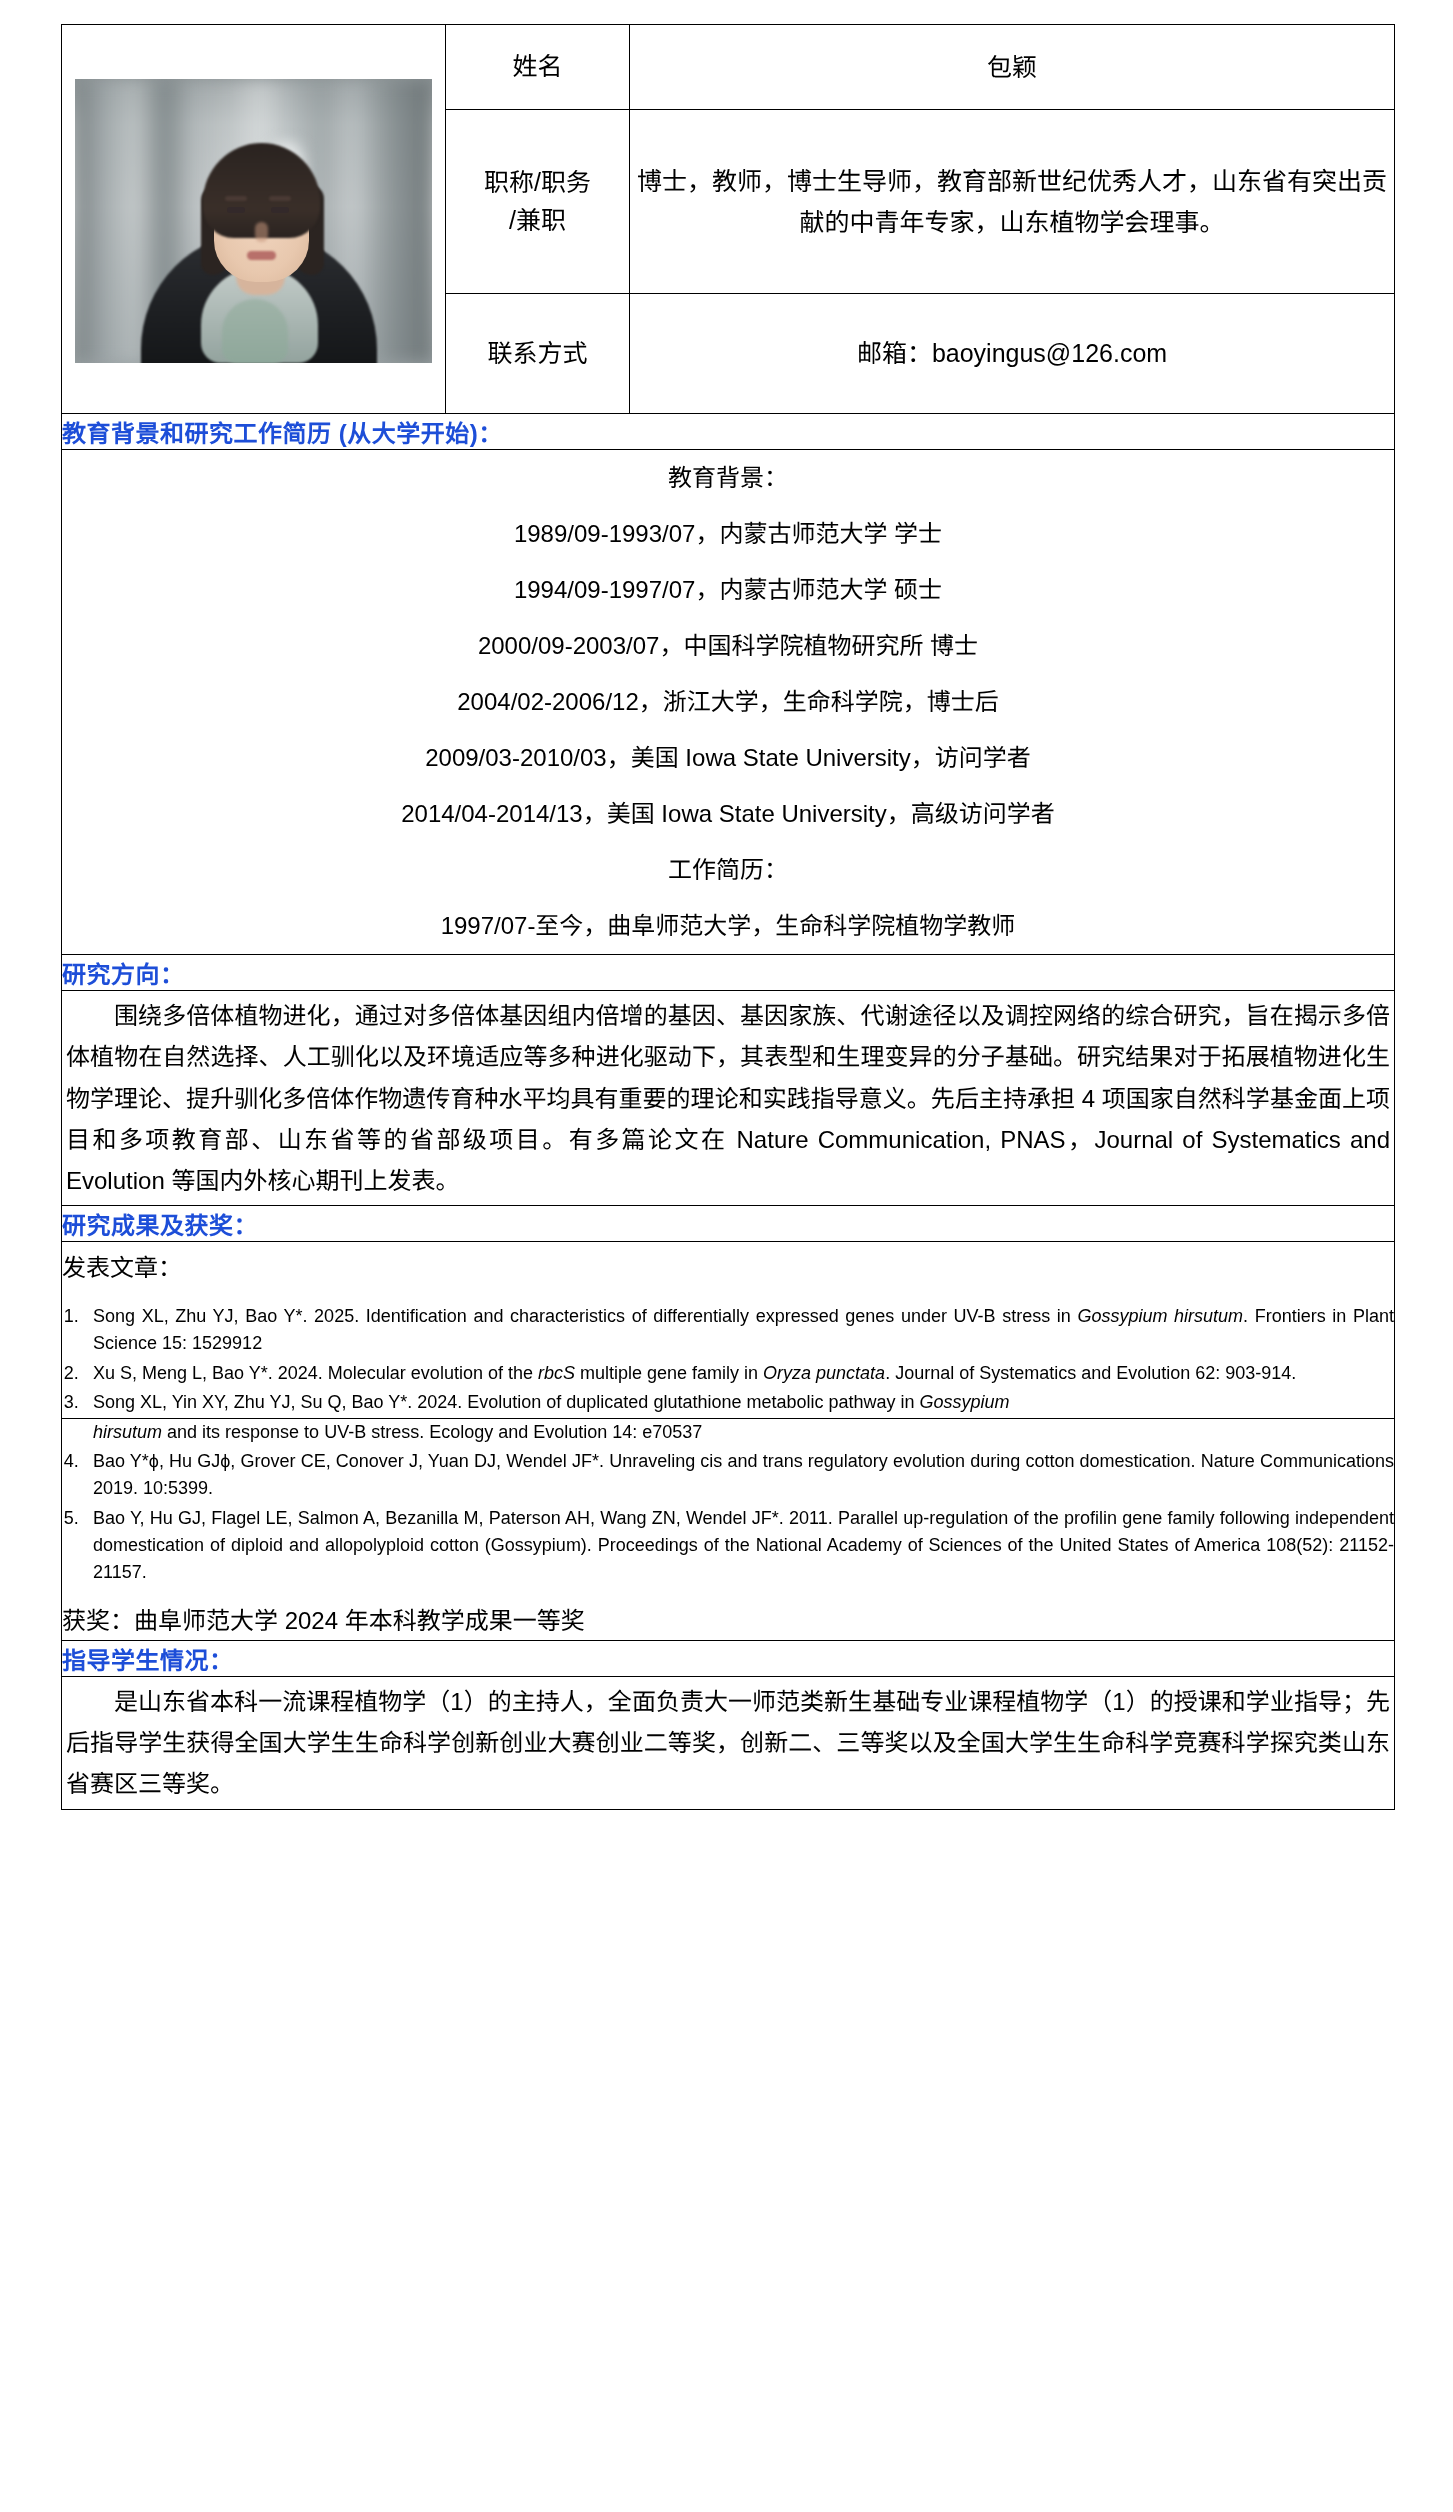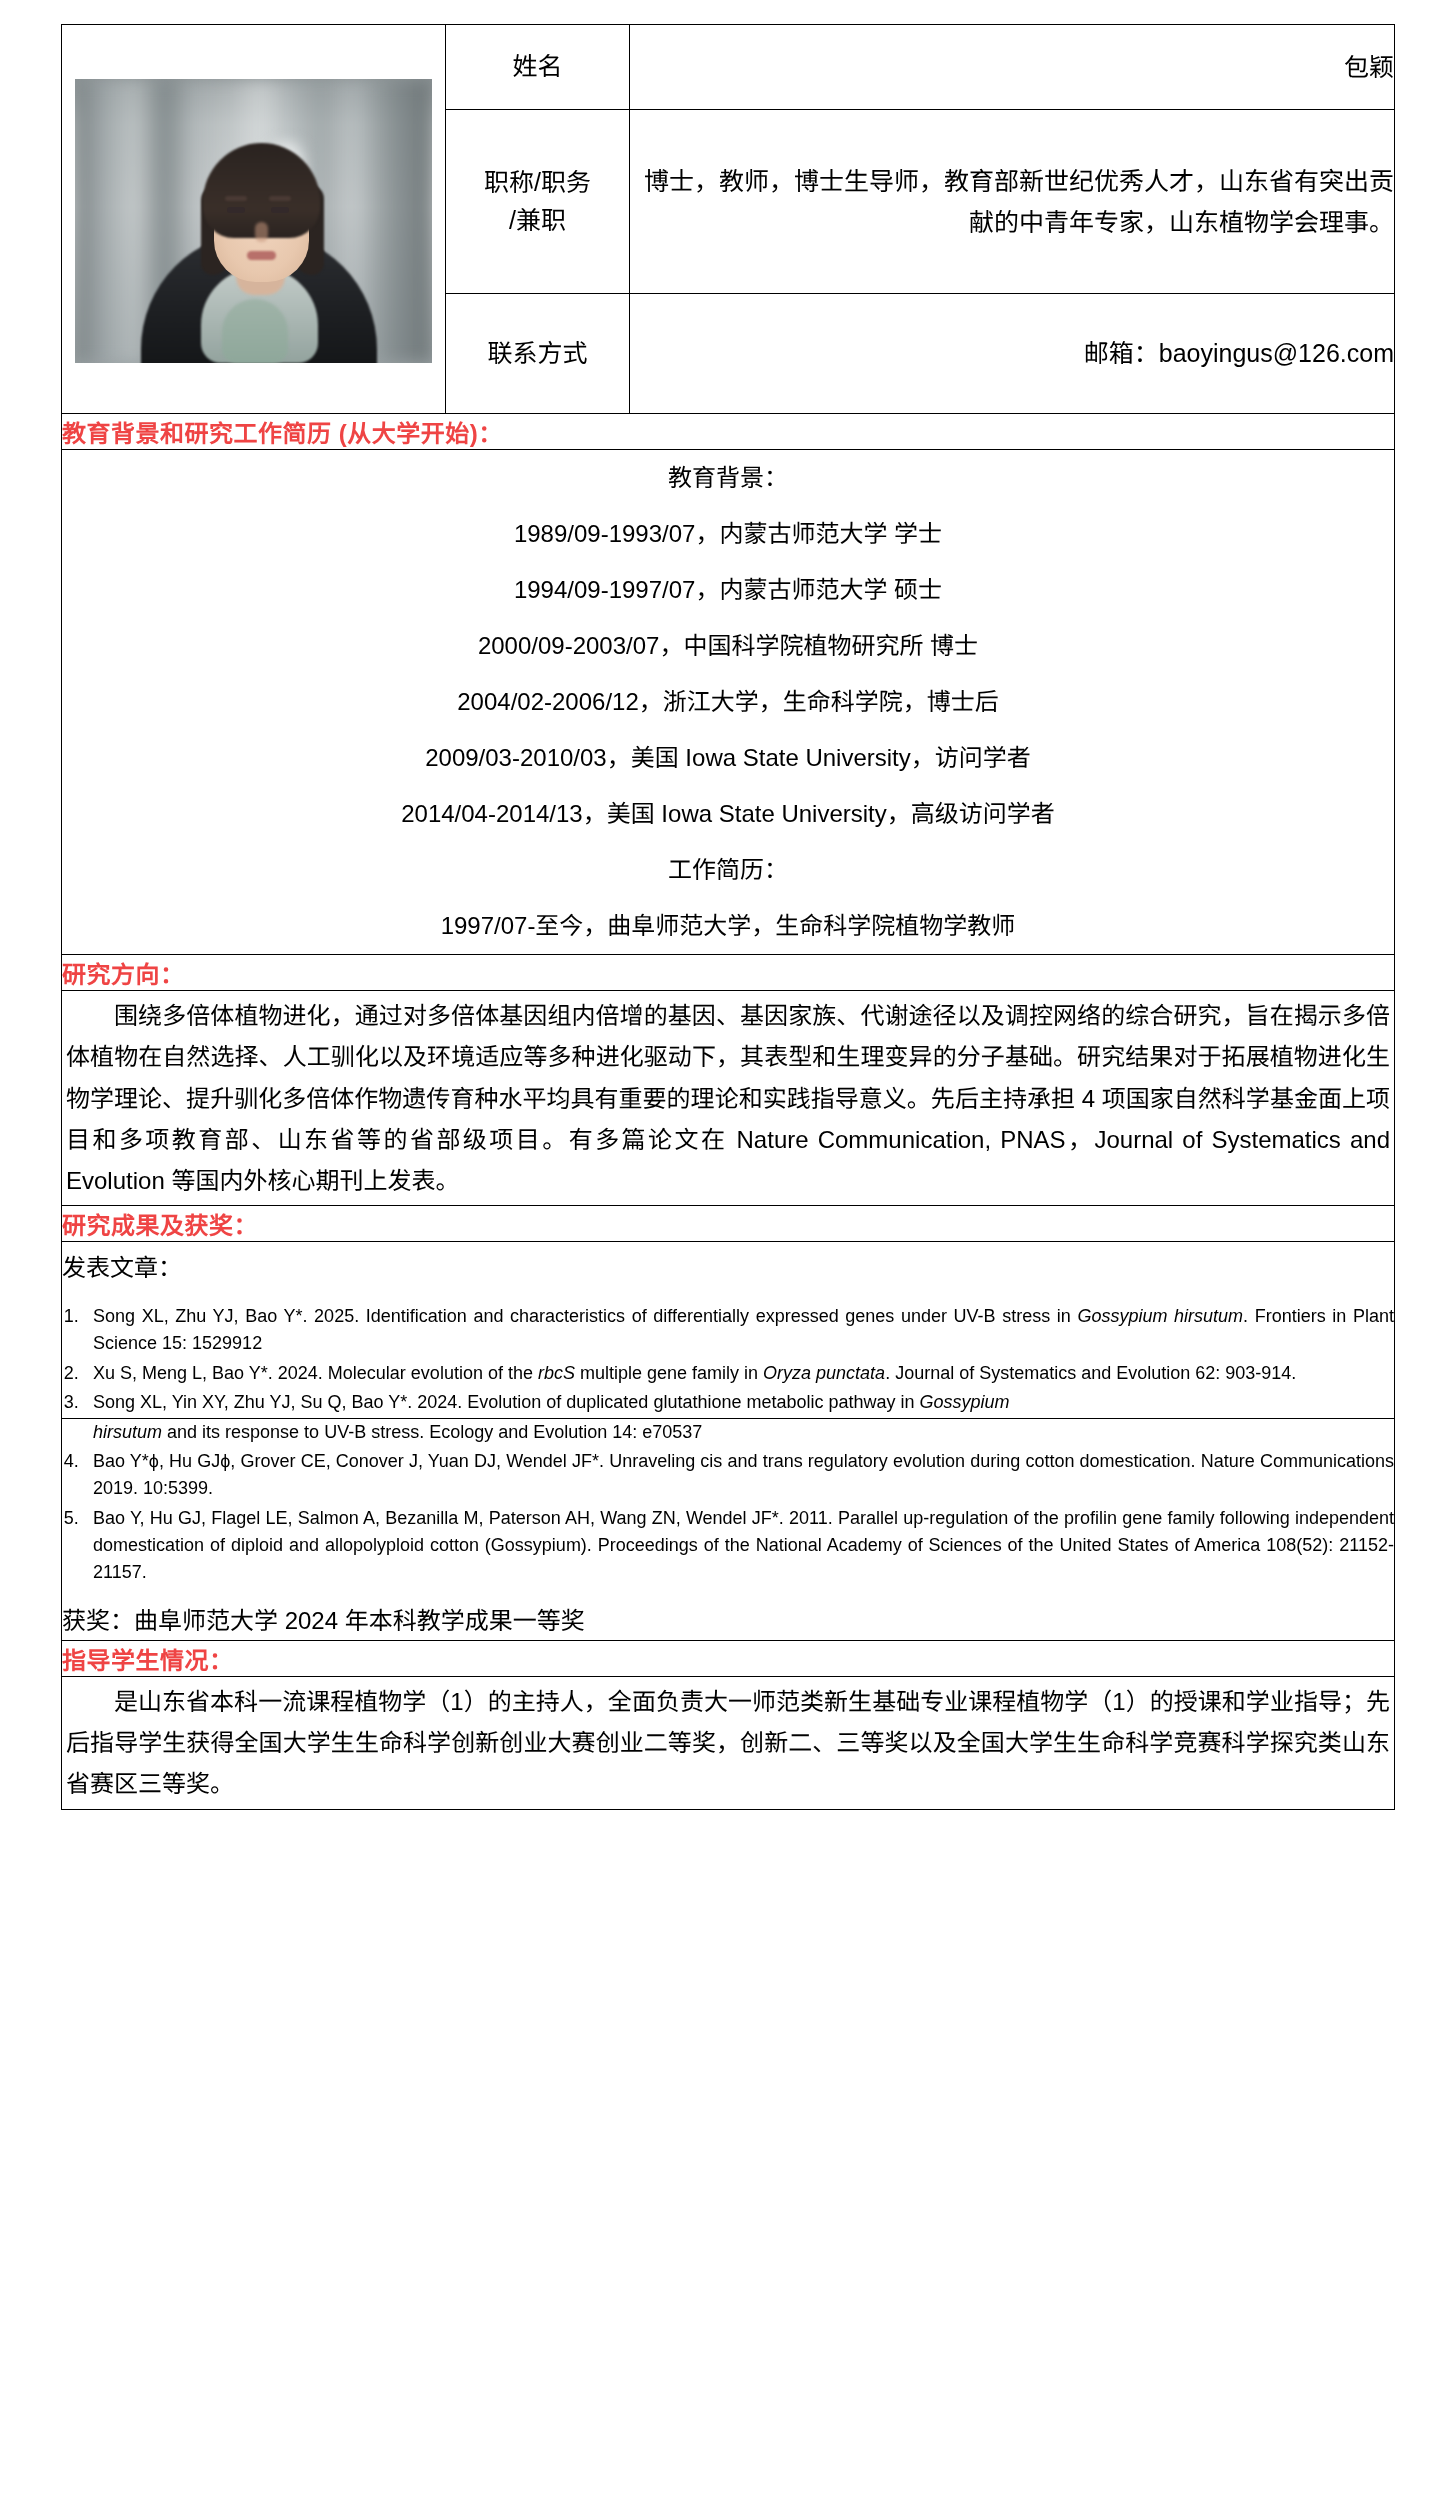--- a/index.html
+++ b/index.html
@@ -200,30 +200,30 @@
     line-height: 1.5;
     padding: 9.2px 5.5px;
   }
   .label-cell .two-line {
     display: block;
   }
   .value-cell {
     font-size: 25px;
     line-height: 1.62;
     padding: 9.2px 13px;
-    text-align: right;
+    text-align: center;
   }
   .value-cell.name { padding-top: 11px; padding-bottom: 11px; }
   .row-name td { height: 62px; }
   .row-title td { height: 183px; }
   .row-contact td { height: 119px; }
 
   
   .section-head {
-    color: #ef4444;
+    color: #1d4ed8;
     font-weight: bold;
     font-size: 24px;
     padding: 20px 14.7px 18.3px 14.7px;
     letter-spacing: 0.5px;
   }
 
   
   .body-cell {
     font-size: 24px;
     line-height: 1.0;

